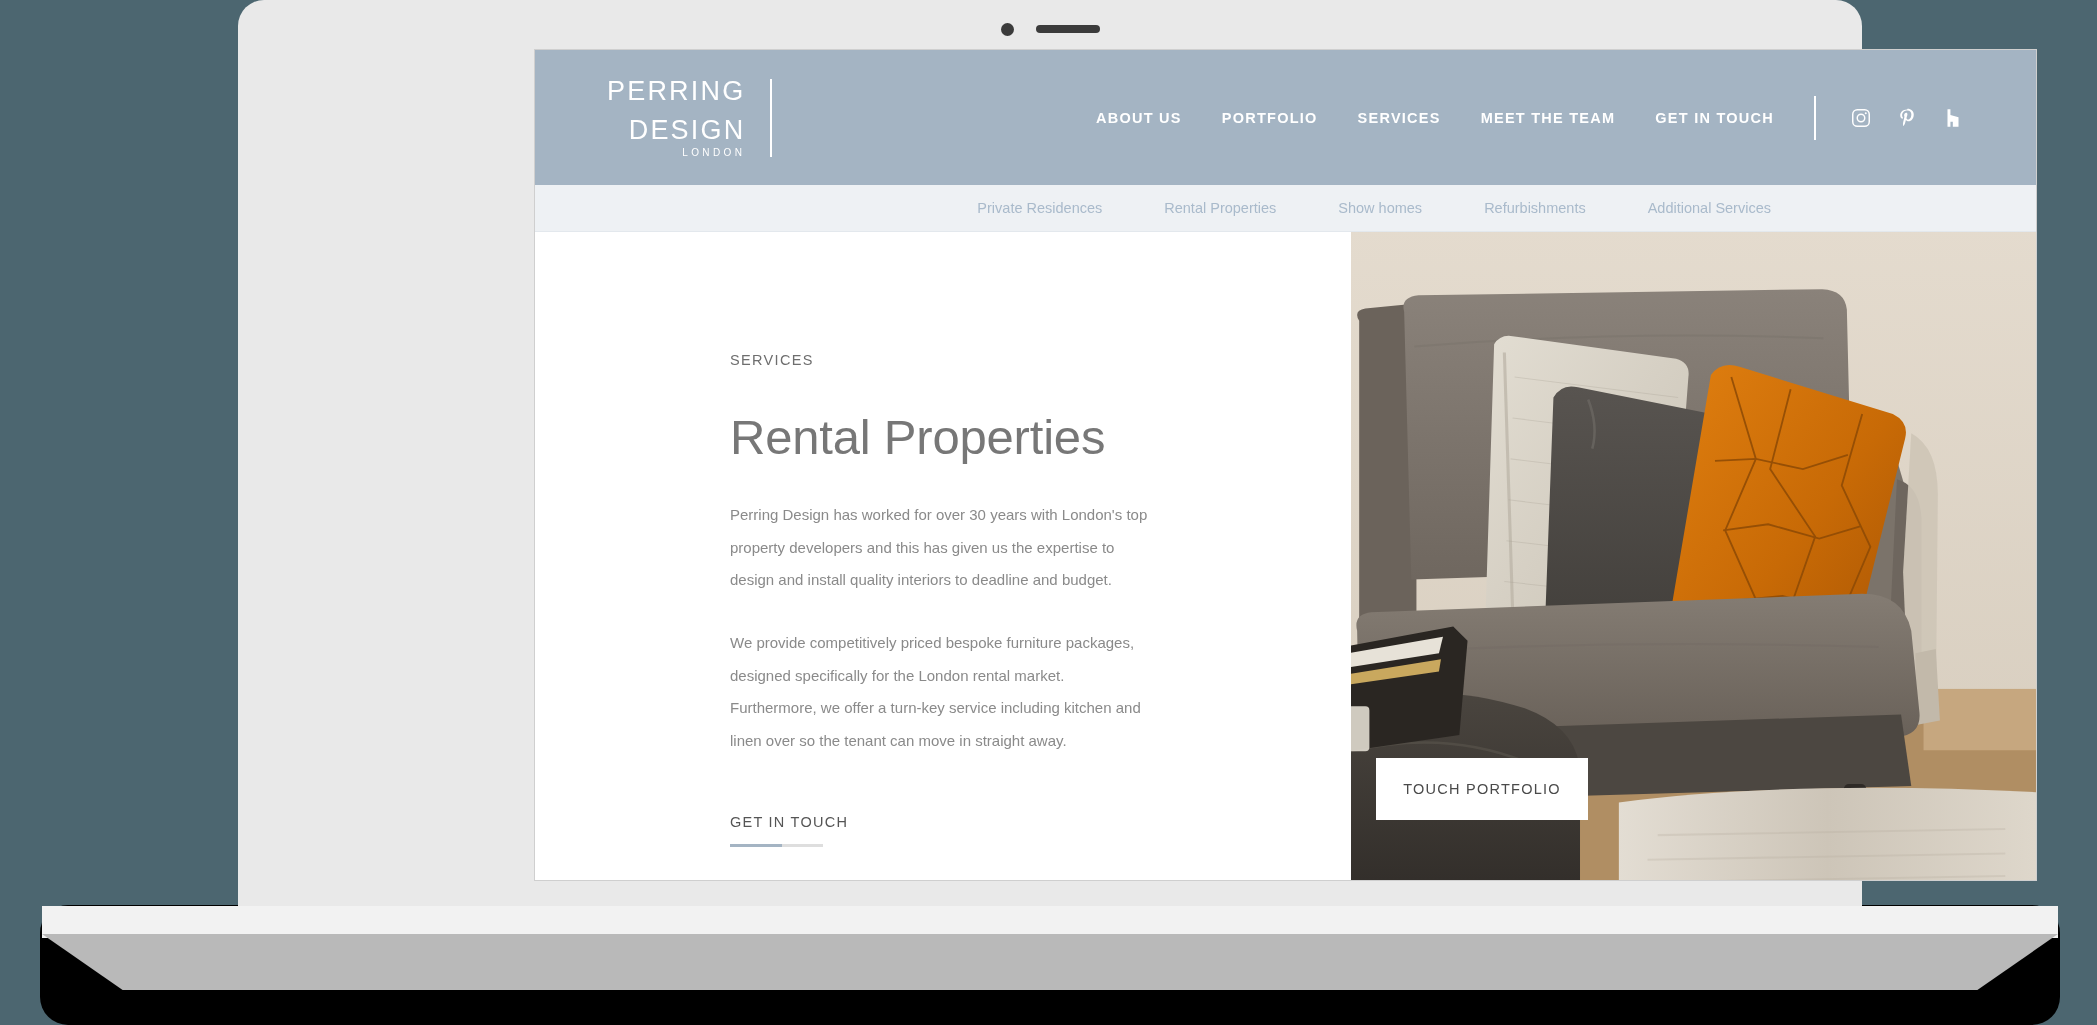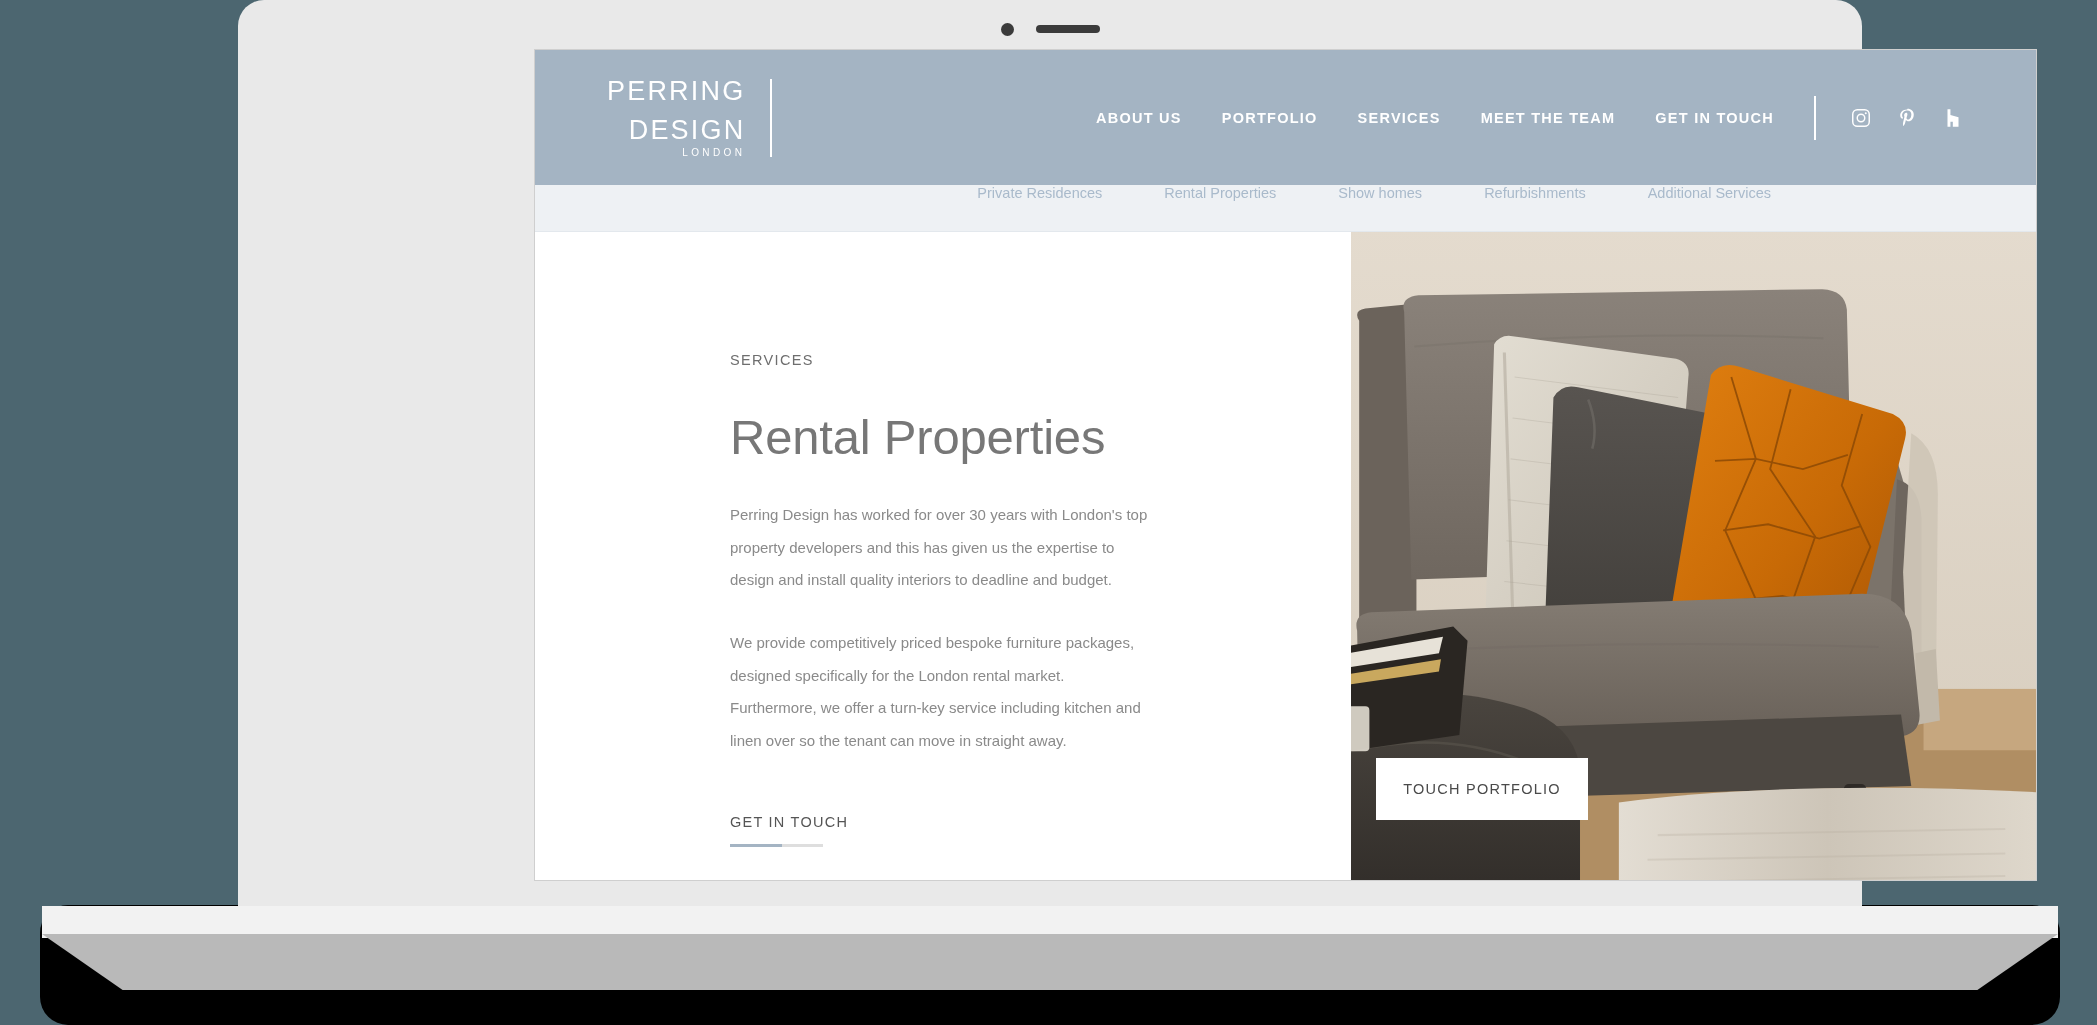--- a/index.html
+++ b/index.html
@@ -82,21 +82,21 @@
     margin-right:40px; white-space:nowrap; cursor:pointer;
     font-weight:700;
   }
   .nav-divider{ width:2px; height:44px; background:#ffffff; margin:0 34px 0 0; }
   .socials{ display:flex; align-items:center; gap:24px; }
   .soc{ width:22px; height:22px; display:block; cursor:pointer; }
 
   
   .sub-nav{
     height:47px; background:#eef1f4;
-    display:flex; align-items:flex-start; justify-content:flex-end;
+    display:flex; align-items:center; justify-content:flex-end;
     padding-right:265px;
     border-bottom:1px solid #e3e8ed;
   }
   .sub-link{
     color:#a9bacb; font-size:14.5px; margin-left:62px;
     white-space:nowrap; cursor:pointer; font-weight:400;
   }
 
   
   .content-split{ display:flex; height:648px; }

